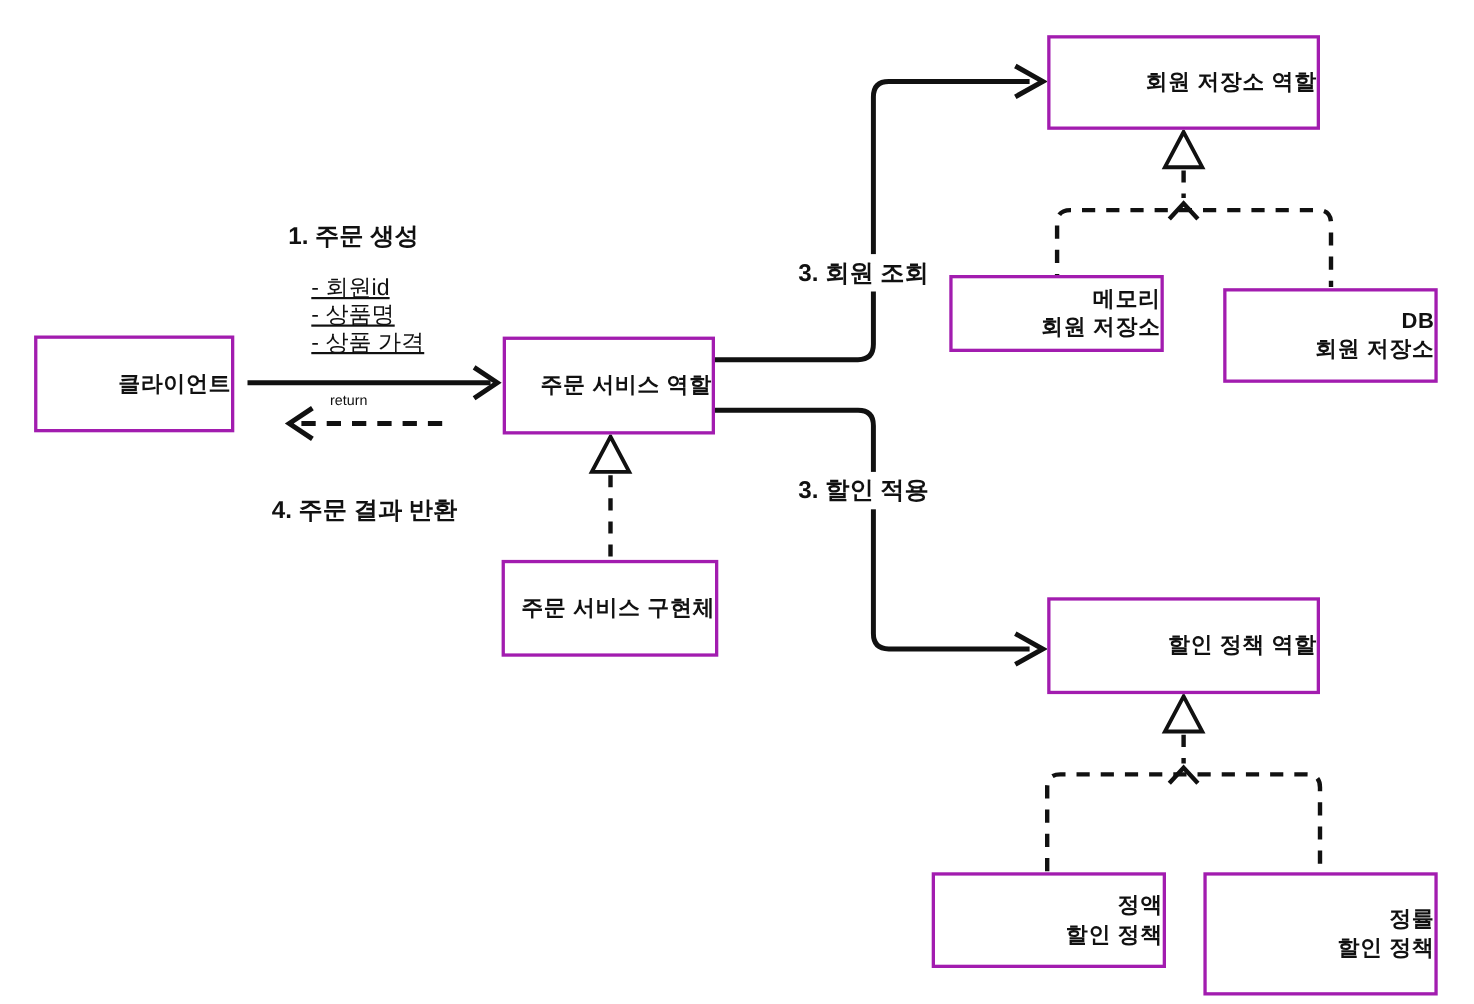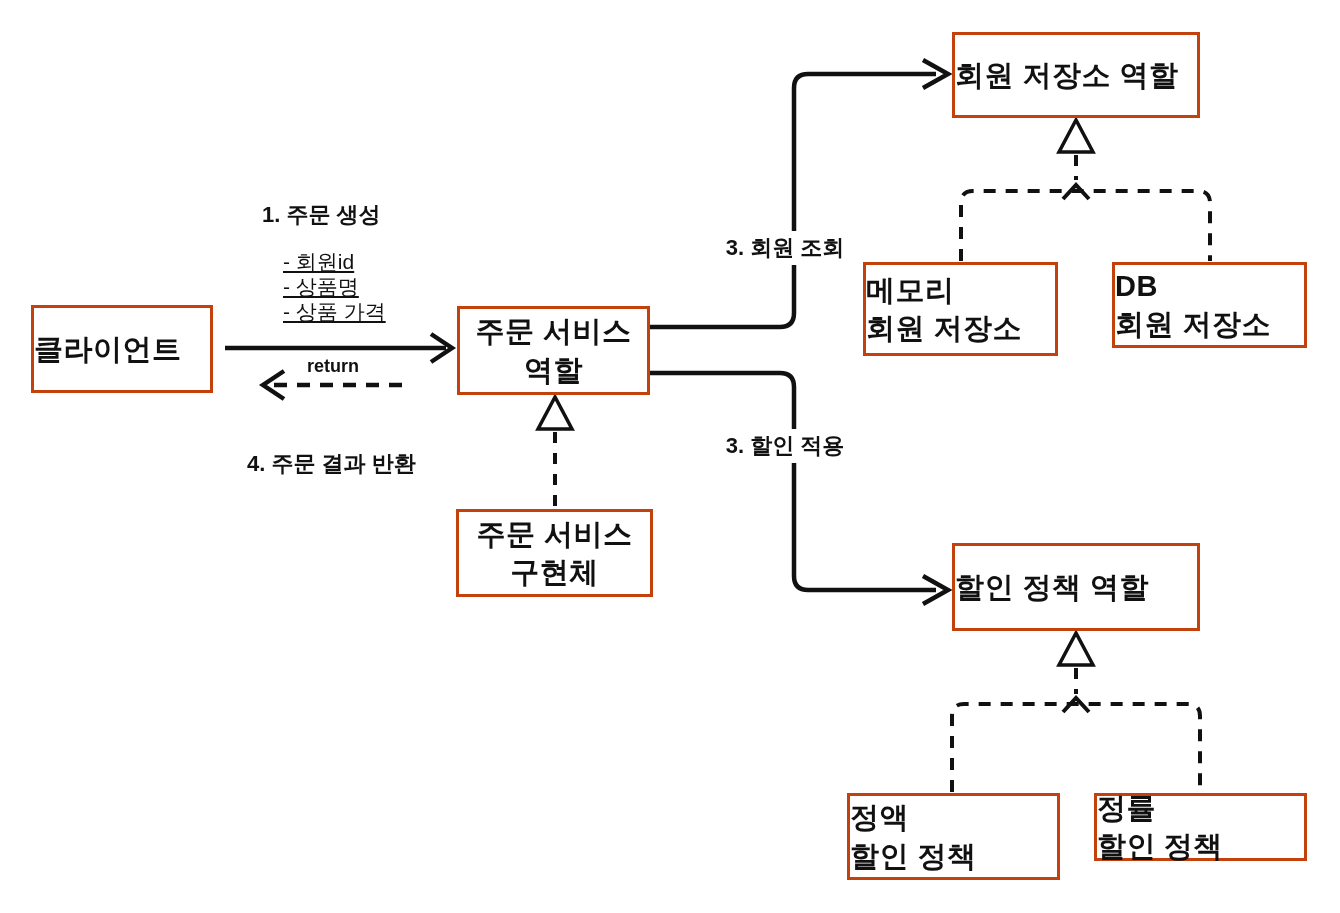--- a/index.html
+++ b/index.html
@@ -18,29 +18,29 @@
   }
   svg.connectors {
     position: absolute;
     left: 0; top: 0;
     width: 1340px;
     height: 913px;
   }
   .node {
     position: absolute;
     box-sizing: border-box;
-    border: 3px solid #c2410c;
+    border: 3px solid #a21caf;
     background: #ffffff;
     display: flex;
     flex-direction: column;
-    align-items: flex-start;
+    align-items: flex-end;
     justify-content: center;
     text-align: center;
     font-weight: bold;
-    font-size: 29px;
+    font-size: 20px;
     line-height: 1.32;
     letter-spacing: 0.5px;
   }
   .lbl {
     position: absolute;
     font-weight: bold;
     font-size: 22px;
     white-space: nowrap;
   }
   .lbl.masked {
@@ -51,23 +51,22 @@
   .step1-items {
     position: absolute;
     font-size: 21px;
     font-weight: normal;
     line-height: 25px;
     white-space: nowrap;
   }
   .step1-items div { height: 25px; text-decoration: underline; }
   .return-lbl {
     position: absolute;
-    font-size: 18px;
-    font-weight: bold;
-    text-align: center;
+    font-size: 13px;
+    font-weight: normal;
   }
 </style>
 </head>
 <body>
 
 <div class="canvas">
 
   <svg class="connectors" viewBox="0 0 1340 913" fill="none" stroke="#111111">
 
     <g>
@@ -119,40 +118,40 @@
   </div>
 
   <div class="node" style="left:456px; top:509px; width:197px; height:88px;">
     <span>주문 서비스 구현체</span>
   </div>
 
   <div class="node" style="left:952px; top:32px; width:248px; height:86px;">
     <span>회원 저장소 역할</span>
   </div>
 
-  <div class="node" style="left:863px; top:262px; width:195px; height:94px;">
+  <div class="node" style="left:863px; top:250px; width:195px; height:70px;">
     <span>메모리</span>
     <span>회원 저장소</span>
   </div>
 
   <div class="node" style="left:1112px; top:262px; width:195px; height:86px;">
     <span>DB</span>
     <span>회원 저장소</span>
   </div>
 
   <div class="node" style="left:952px; top:543px; width:248px; height:88px;">
     <span>할인 정책 역할</span>
   </div>
 
   <div class="node" style="left:847px; top:793px; width:213px; height:87px;">
     <span>정액</span>
     <span>할인 정책</span>
   </div>
 
-  <div class="node" style="left:1094px; top:793px; width:213px; height:68px;font-family:Liberation Serif, serif;">
+  <div class="node" style="left:1094px; top:793px; width:213px; height:112px;">
     <span>정률</span>
     <span>할인 정책</span>
   </div>
 
   <div class="lbl" style="left:262px; top:200px;">1. 주문 생성</div>
 
   <div class="step1-items" style="left:283px; top:249px;">
     <div>- 회원id</div>
     <div>- 상품명</div>
     <div>- 상품 가격</div>

